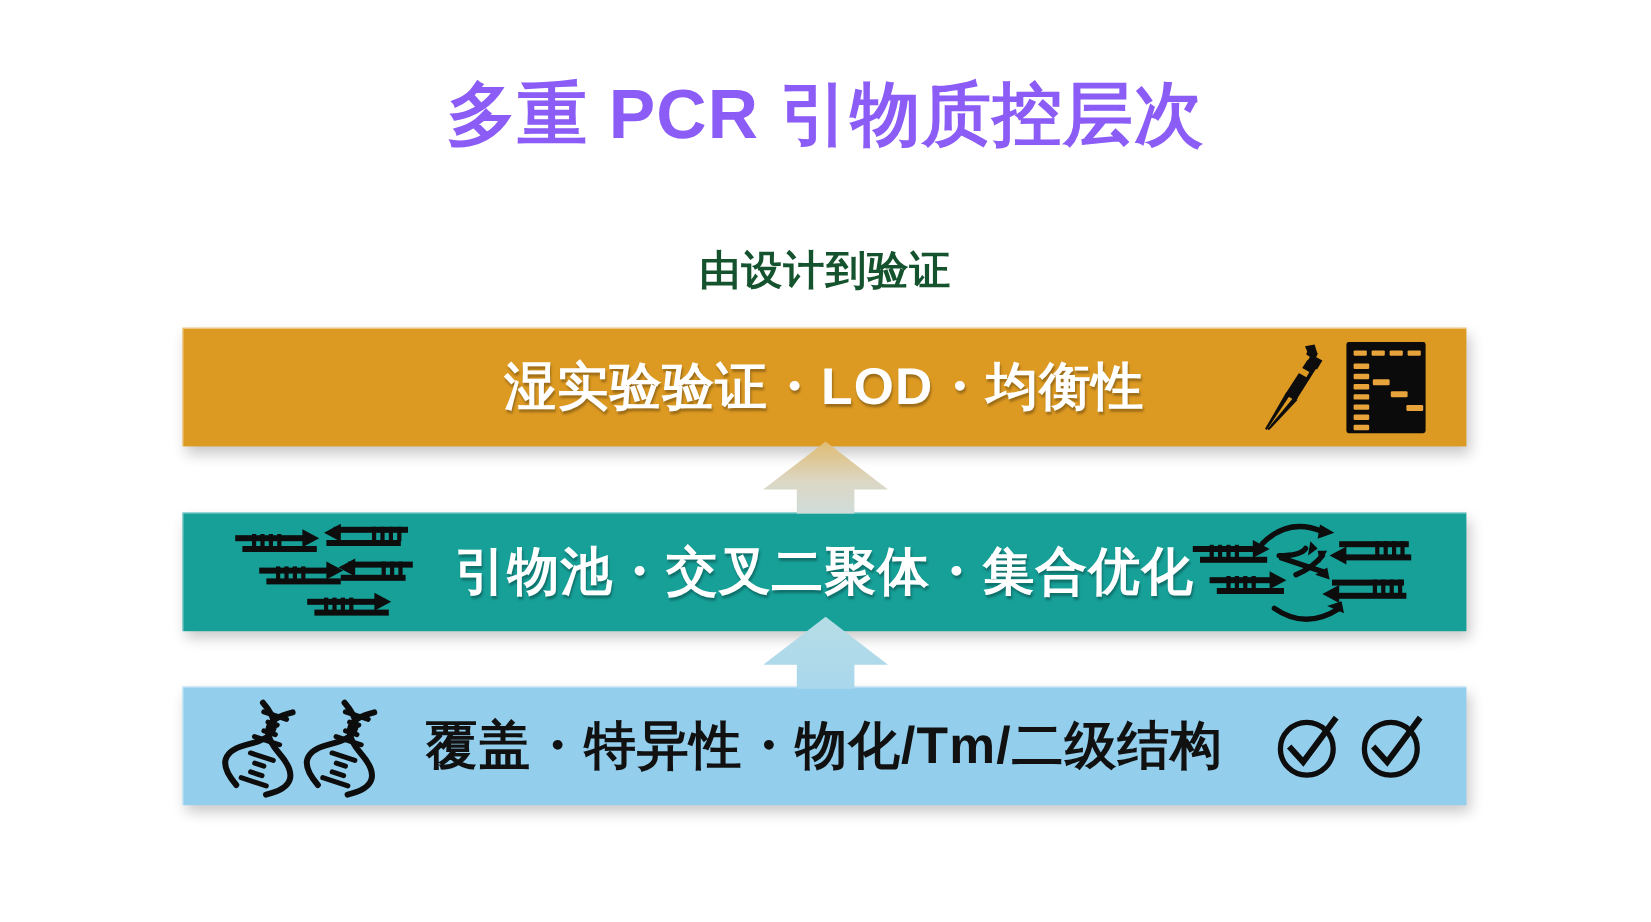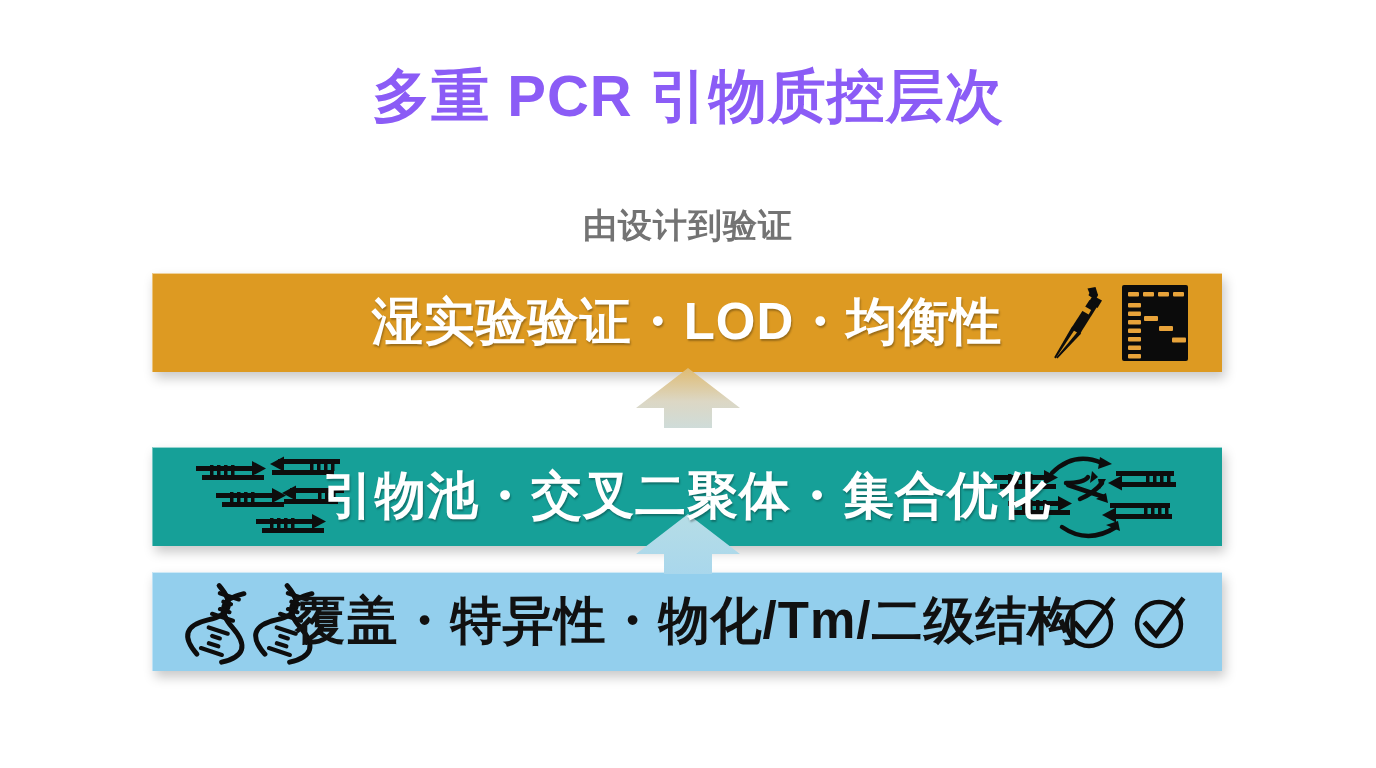--- a/index.html
+++ b/index.html
@@ -38,21 +38,21 @@
     white-space: nowrap;
   }
   .subtitle {
     position: absolute;
     left: 0;
     top: 203px;
     width: 1376px;
     text-align: center;
     font-size: 34px;
     font-weight: 700;
-    color: #737373;
+    color: #14532d;
     letter-spacing: 1px;
     white-space: nowrap;
   }
 
   
   .bar {
     position: absolute;
     left: 152px;
     width: 1070px;
     height: 99px;
@@ -64,25 +64,25 @@
   }
   .bar::before {
     content: "";
     position: absolute;
     inset: 0;
     border-top: 1.5px solid rgba(255,255,255,0.55);
     border-left: 1.5px solid rgba(255,255,255,0.40);
     pointer-events: none;
   }
   #bar-top    { top: 273px; background: #dd9a22; }
-  #bar-mid    { top: 427px; background: #16a098; margin-top: 20px; }
+  #bar-mid    { top: 427px; background: #16a098; }
   #bar-bottom { top: 572px; background: #93cfed; }
 
   .bar-label {
-    font-size: 51px;
+    font-size: 43px;
     font-weight: 700;
     letter-spacing: 1px;
     white-space: nowrap;
     z-index: 3;
   }
   .label-light {
     color: #ffffff;
     text-shadow: 1px 2px 2px rgba(0,0,0,0.30);
   }
   .label-dark {

